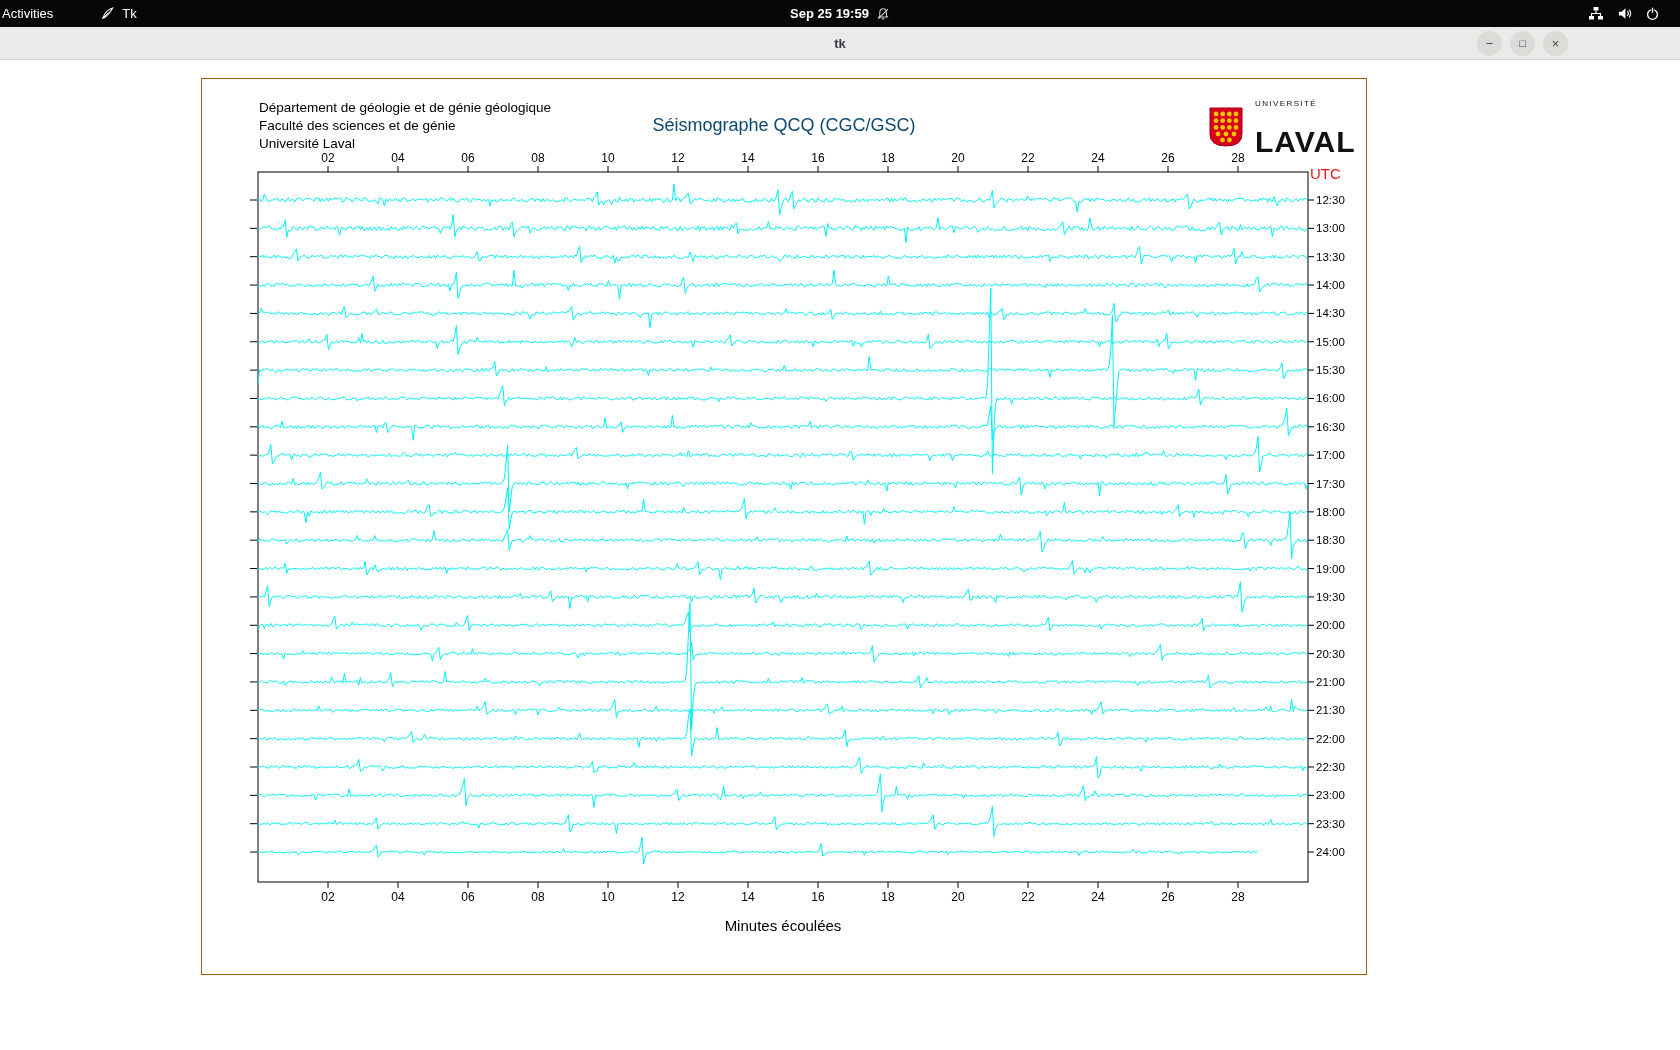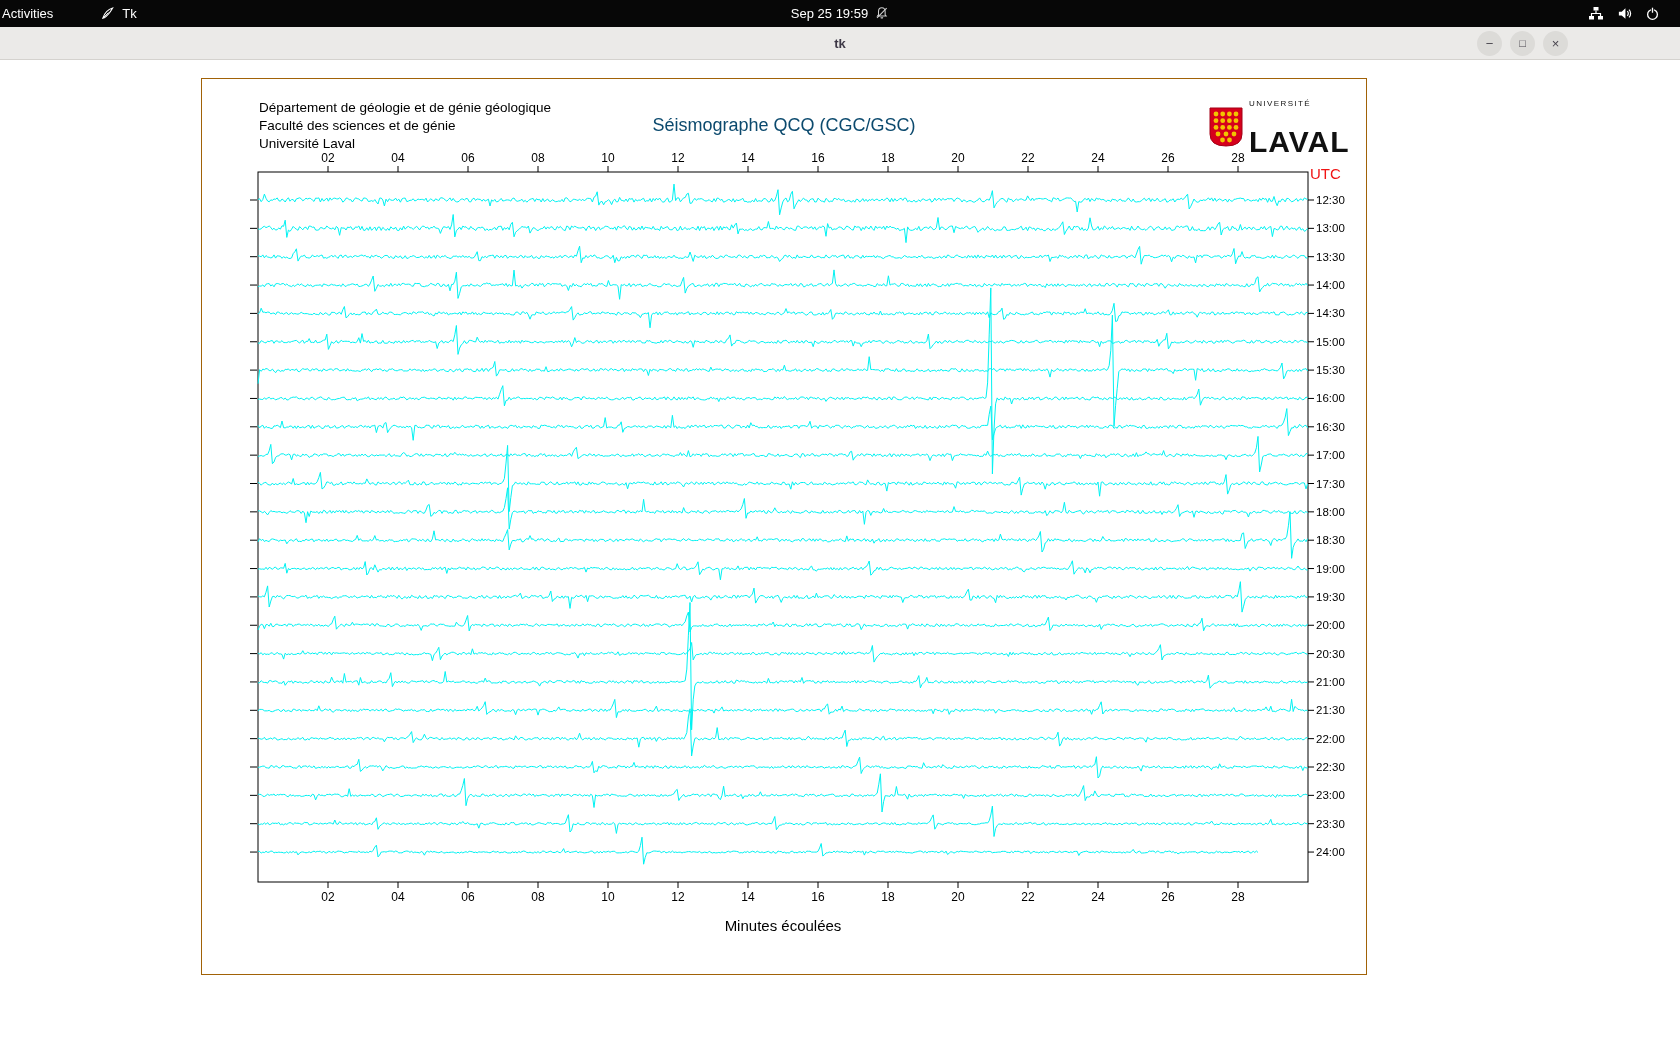--- a/index.html
+++ b/index.html
@@ -3,40 +3,40 @@
 <meta charset="utf-8">
 <style>
   *{margin:0;padding:0;box-sizing:border-box}
   html,body{width:1680px;height:1050px;overflow:hidden;background:#ffffff;
     font-family:"Liberation Sans",sans-serif;position:relative}
   
   .topbar{position:absolute;left:0;top:0;width:1680px;height:27px;background:#070707;
     color:#ffffff;display:flex;align-items:center;font-size:13px;z-index:20}
   .activities{height:100%;display:flex;align-items:center;padding:0 2px;cursor:pointer}
   .appind{display:flex;align-items:center;gap:7px;margin-left:45px;cursor:pointer}
-  .clock{position:absolute;left:50%;transform:translateX(-50%);display:flex;align-items:flex-start;
-    gap:7px;font-weight:normal;cursor:pointer}
+  .clock{position:absolute;left:50%;transform:translateX(-50%);display:flex;align-items:center;
+    gap:7px;font-weight:bold;cursor:pointer}
   .tray{position:absolute;right:8px;top:2px;height:23px;display:flex;align-items:center;
     gap:13px;padding:0 12px;border-radius:12px}
   .tray svg,.clock svg,.appind svg{display:block}
   
   .titlebar{position:absolute;left:0;top:27px;width:1680px;height:33px;background:#ebeae8;
     border-bottom:1px solid #d4d2ce;display:flex;align-items:center;justify-content:center;z-index:10}
   .titlebar .title{font-size:13px;font-weight:bold;color:#3d3846}
   .winbtns{position:absolute;right:112px;top:31px;display:flex;gap:8px;z-index:11}
   .winbtn{width:25px;height:25px;border-radius:50%;background:#dcdbd8;color:#47434d;
     display:flex;align-items:center;justify-content:center;font-size:13px;line-height:1;cursor:pointer}
   .winbtn.max{font-size:11px}
   
   .content{position:absolute;left:0;top:60px;width:1680px;height:990px;background:#ffffff}
   .canvasbox{position:absolute;left:201px;top:18px;width:1166px;height:897px;background:#ffffff;
     border:1px solid #a16207}
   .dept{position:absolute;left:57px;top:20px;font-size:13.5px;line-height:1.35;color:#000}
   .charttitle{position:absolute;left:0;top:36px;width:1164px;text-align:center;font-size:18px;color:#0c4a6e}
-  .logo{position:absolute;left:1007px;top:20px;display:flex;align-items:center;gap:6px}
+  .logo{position:absolute;left:1007px;top:20px;display:flex;align-items:center;gap:12px}
   .logotext .l1{font-size:8px;letter-spacing:1.4px;color:#111}
   .logotext .l2{font-size:30px;font-weight:bold;letter-spacing:1px;color:#111;margin-top:17px}
   .plot-svg{position:absolute;left:0;top:0}
   svg text{font-family:"Liberation Sans",sans-serif}
 </style>
 </head>
 <body>
 
 <div class="topbar">
   <div class="activities">Activities</div>

